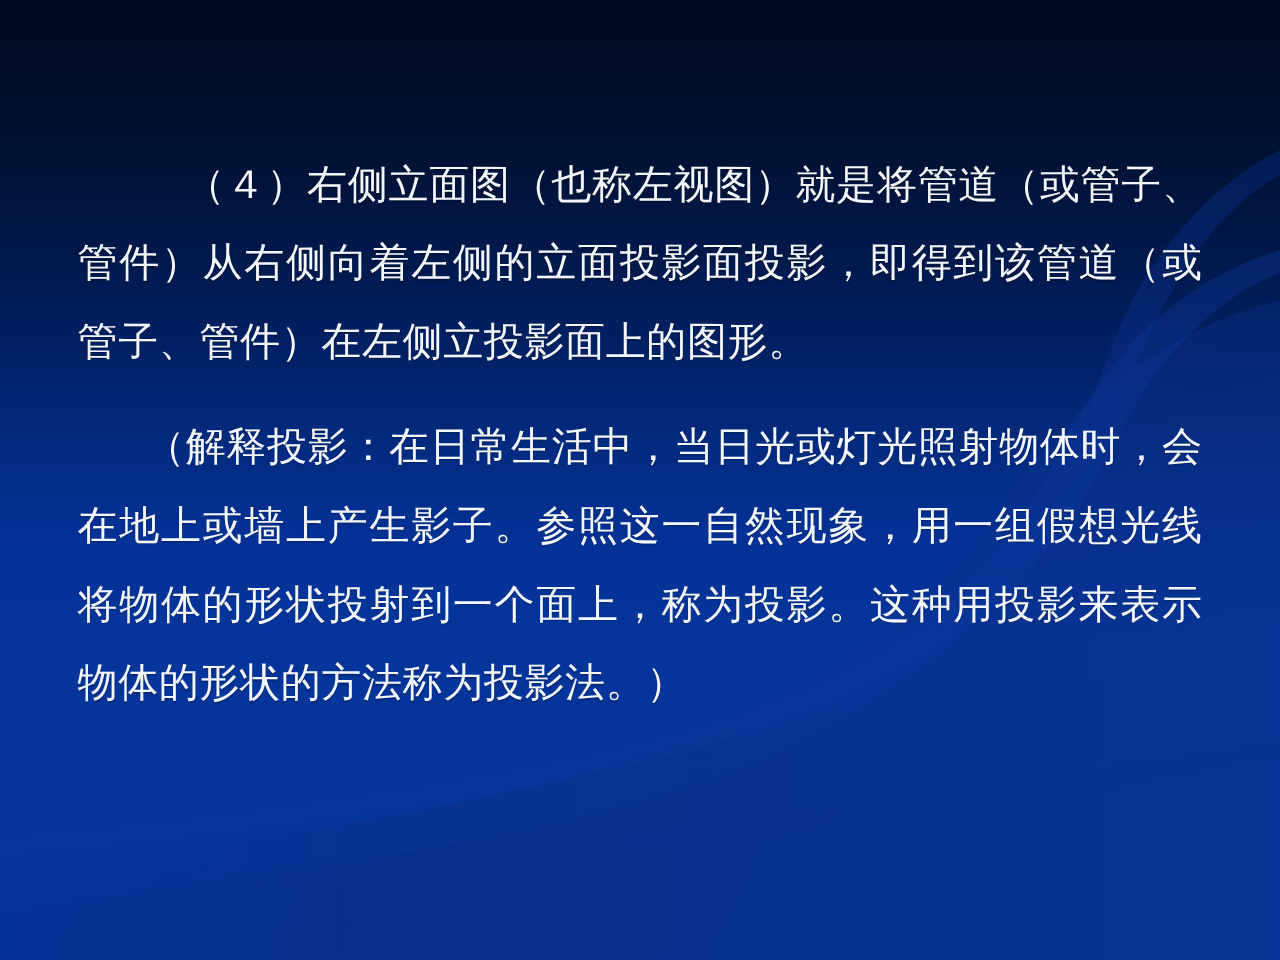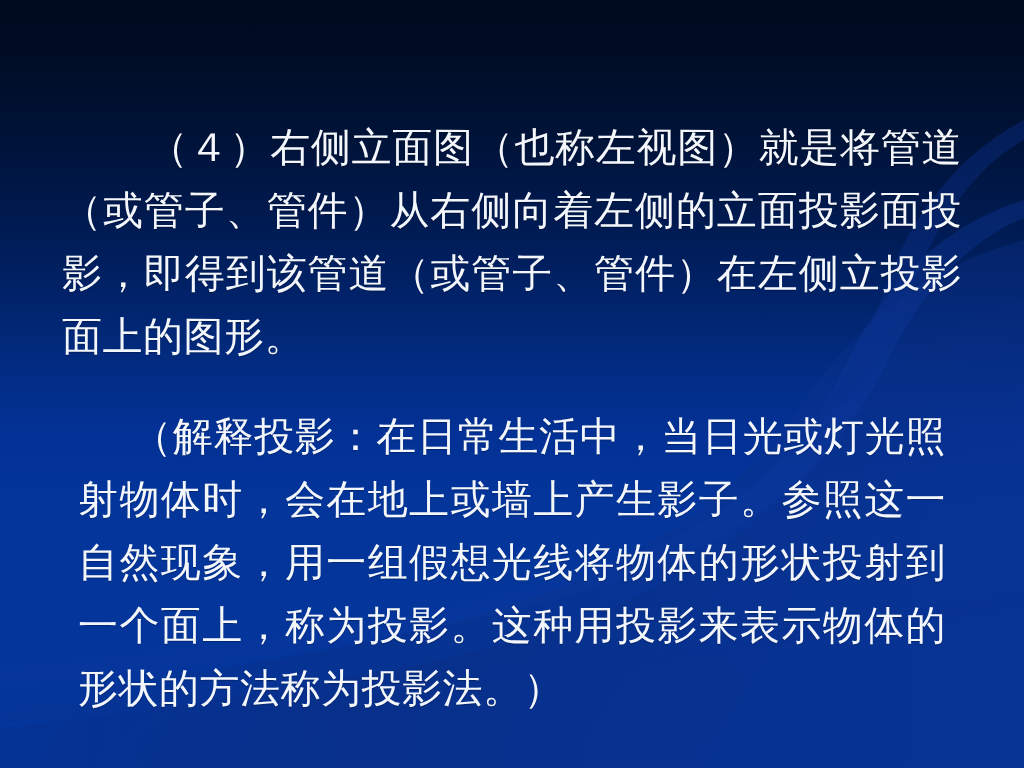--- a/index.html
+++ b/index.html
@@ -45,39 +45,39 @@
     left: 0;
     top: 0;
     width: 1024px;
     height: 768px;
     box-sizing: border-box;
     padding: 0 62px 0 62px;
   }
 
   .para {
     color: #f3f6fb;
-    font-size: 40px;
+    font-size: 32px;
     line-height: 63px;
     letter-spacing: 0.5px;
     text-align: justify;
     text-justify: inter-ideograph;
     white-space: pre-wrap;
     word-break: break-all;
     text-shadow: 0 1px 1px rgba(0,0,0,0.25);
     font-weight: 400;
   }
 
   #para-1 {
     margin: 0;
     padding-top: 116px;
     text-indent: 86px;
   }
 
   #para-2 {
-    margin: 16px;
+    margin: 0;
     padding-top: 21px;
     text-indent: 54px;
   }
 </style>
 </head>
 <body>
 
 <div id="slide">
 
   <svg id="bg-swoosh" viewBox="0 0 1024 768" preserveAspectRatio="none" aria-hidden="true">

